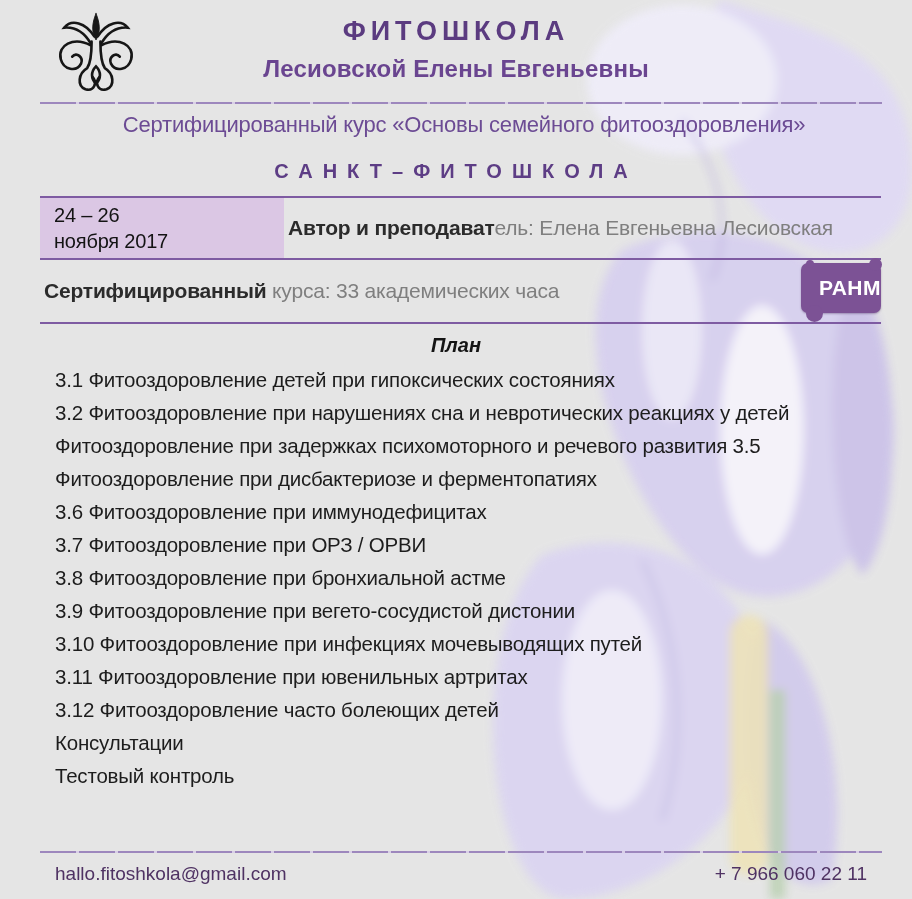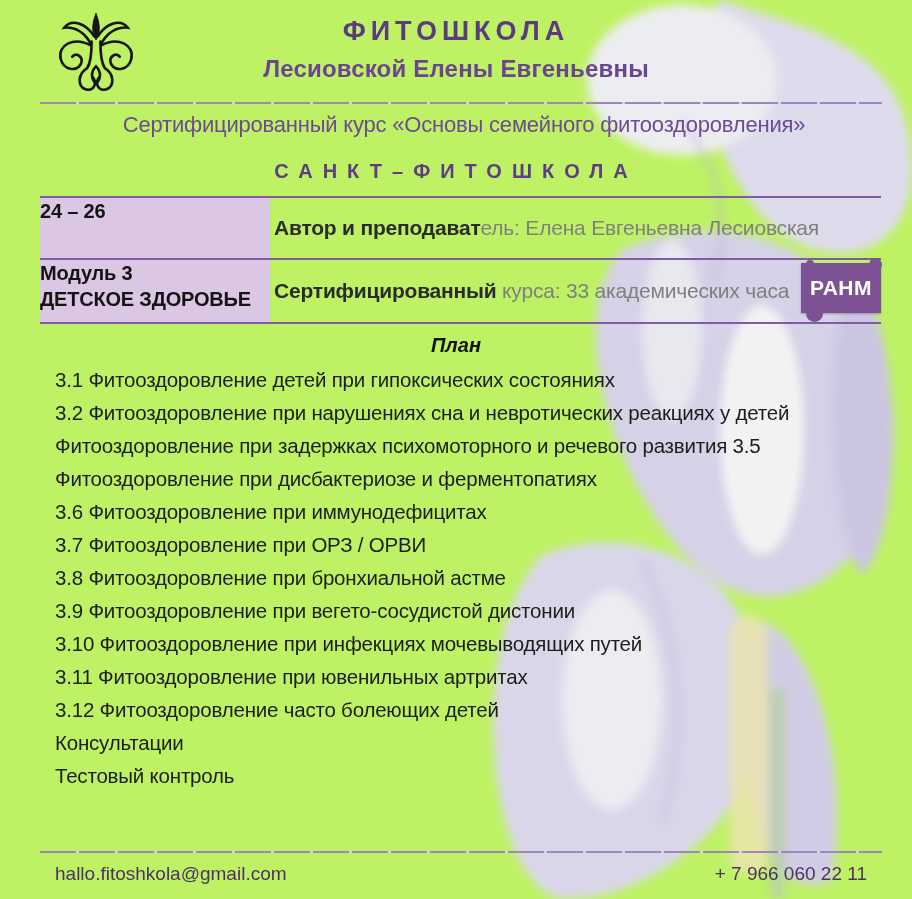--- a/index.html
+++ b/index.html
@@ -1,20 +1,20 @@
 <!DOCTYPE html>
 <html lang="ru"><head>
 <meta charset="utf-8">
 <style>
   html,body{margin:0;padding:0;background:#ffffff;}
   .page{
     position:relative;
     width:912px;height:899px;
     overflow:hidden;
-    background:#bef264;
+    background:#e5e5e5;
     font-family:"Liberation Sans", sans-serif;
   }
   
   .flower{
     position:absolute;top:0;right:0;width:480px;height:899px;
     filter:blur(5px);
     opacity:.95;
     pointer-events:none;
   }
   
@@ -54,35 +54,36 @@
   }
   .trow{
     display:flex;align-items:center;
     border-bottom:2px solid #7e5ba2;
   }
   .trow-1{height:60px;}
   .trow-2{height:62px;}
   .cell-left{
     width:230px;flex:0 0 230px;height:100%;
     background:#dbc7e4;
-    display:flex;flex-direction:column;
-    font-size:20px;font-weight:bold;color:#141414;line-height:26px;
+    display:flex;flex-direction:column;justify-content:center;
+    padding-left:14px;
+    font-size:20px;font-weight:normal;color:#141414;line-height:26px;
     letter-spacing:-0.2px;
   }
   .cell-right{
     padding-left:4px;font-size:21px;letter-spacing:-0.2px;
     white-space:nowrap;
   }
   .t-dark{color:#2b2b2b;font-weight:bold;}
   .t-gray{color:#7f7f7f;}
   
   .badge{
     position:absolute;top:263px;right:31px;width:80px;height:50px;
-    background:#7c5295;border-radius:0;
-    display:flex;align-items:center;justify-content:center;
+    background:#7c5295;border-radius:7px;
+    display:flex;align-items:center;justify-content:flex-end;
     color:#ffffff;font-size:21px;font-weight:bold;letter-spacing:.5px;
     box-shadow:0 1px 2px rgba(60,30,80,.35);
     z-index:3;
   }
   .badge .knob{position:absolute;background:#7c5295;border-radius:50%;}
   .knob-tr{width:13px;height:13px;top:-5px;right:-1px;}
   .knob-bl{width:17px;height:17px;bottom:-9px;left:5px;}
   .knob-tl{width:8px;height:8px;top:-3px;left:5px;}
   
   .plan-heading{
@@ -144,30 +145,27 @@
 
     <div class="sep sep-top"></div>
 
     <div class="course">Сертифицированный курс  «Основы семейного фитооздоровления»</div>
     <div class="city">САНКТ–ФИТОШКОЛА</div>
 
     <div class="table">
       <div class="trow trow-1">
         <div class="cell-left">
           <span>24 – 26</span>
+          <span>ноября 2017</span>
         </div>
         <div class="cell-right">
           <span class="t-dark">Автор и преподават</span><span class="t-gray">ель: Елена Евгеньевна Лесиовская</span>
         </div>
       </div>
       <div class="trow trow-2">
-        <div class="cell-left">
-          <span>Модуль 3</span>
-          <span>ДЕТСКОЕ ЗДОРОВЬЕ</span>
-        </div>
         <div class="cell-right">
           <span class="t-dark">Сертифицированный</span><span class="t-gray"> курса: 33 академических часа</span>
         </div>
       </div>
     </div>
 
     <div class="badge">
       <span class="knob knob-tr"></span>
       <span class="knob knob-bl"></span>
       <span class="knob knob-tl"></span>

